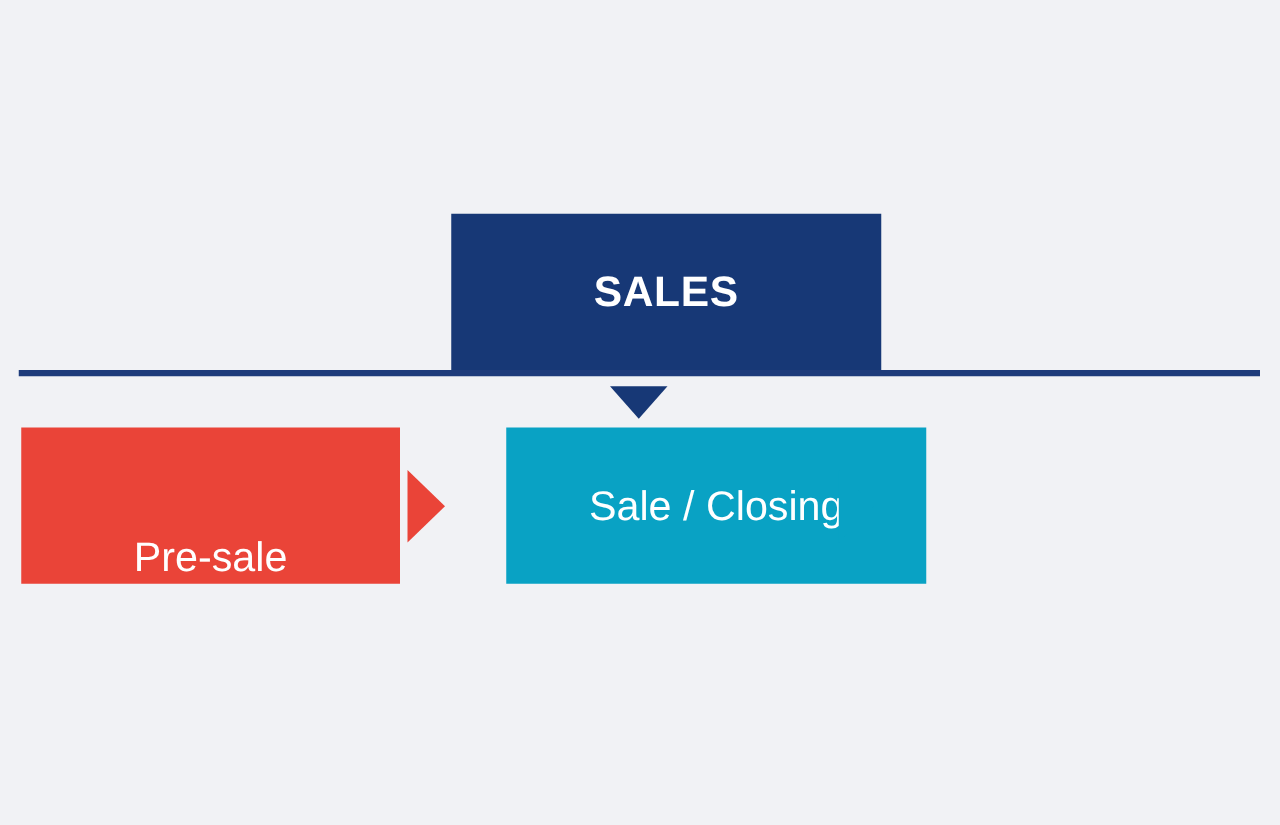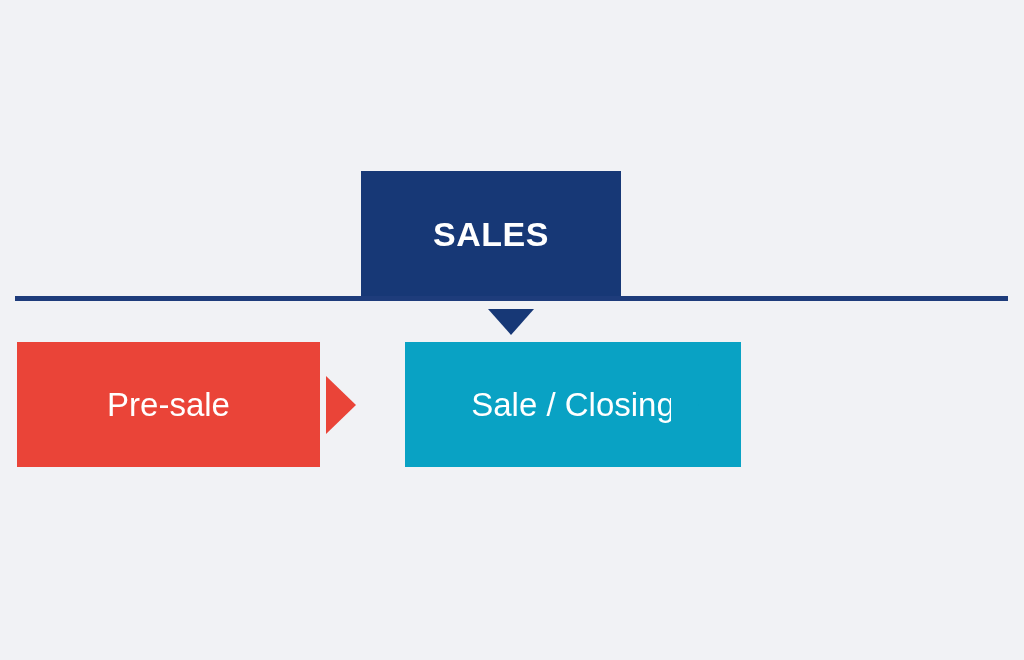--- a/index.html
+++ b/index.html
@@ -19,21 +19,21 @@
     width: 1024px;
     height: 660px;
     background: #f1f2f5;
   }
 
   
   .header-box {
     position: absolute;
     left: 361px;
     top: 171px;
-    width: 260px;
+    width: 344px;
     height: 125px;
     background: #173876;
     display: flex;
     align-items: center;
     justify-content: center;
     box-sizing: border-box;
   }
   .header-box-label {
     color: #ffffff;
     font-size: 34px;
@@ -80,21 +80,21 @@
   .stage-box-label {
     color: #ffffff;
     font-size: 33px;
     font-weight: normal;
     line-height: 42px;
     text-align: center;
     white-space: pre-line;
     font-family: "Liberation Sans", sans-serif;
   }
 
-  #stage-box-0 { left: 17px;  width: 303px; background: #ea4438; }
+  #stage-box-0 { left: 17px;  width: 303px; background: #ea4438; align-items: flex-end; }
   #stage-box-1 { left: 361px; width: 336px; background: #09a2c4; margin-left: 44px; }
   #stage-box-2 { left: 705px; width: 302px; background: #ea4438; }
 
   
   .stage-arrow {
     position: absolute;
     top: 376px;
     width: 0;
     height: 0;
     border-top: 29px solid transparent;

